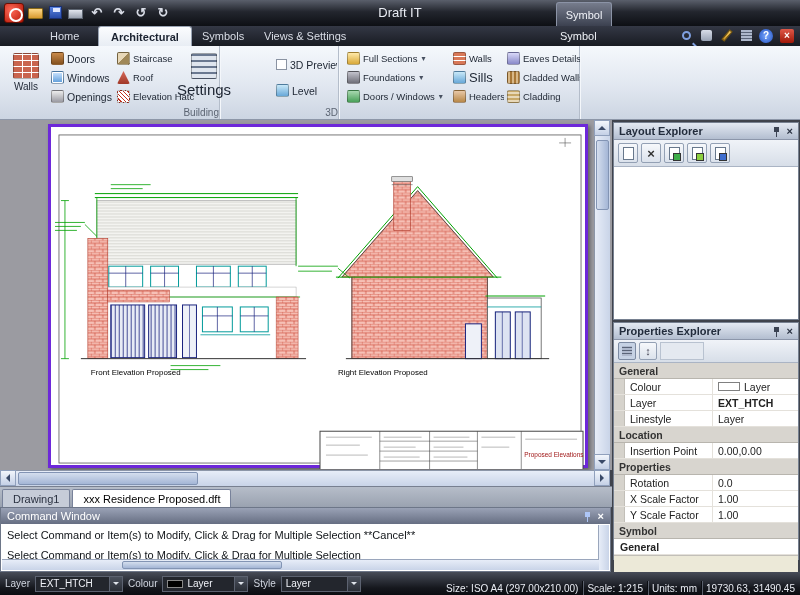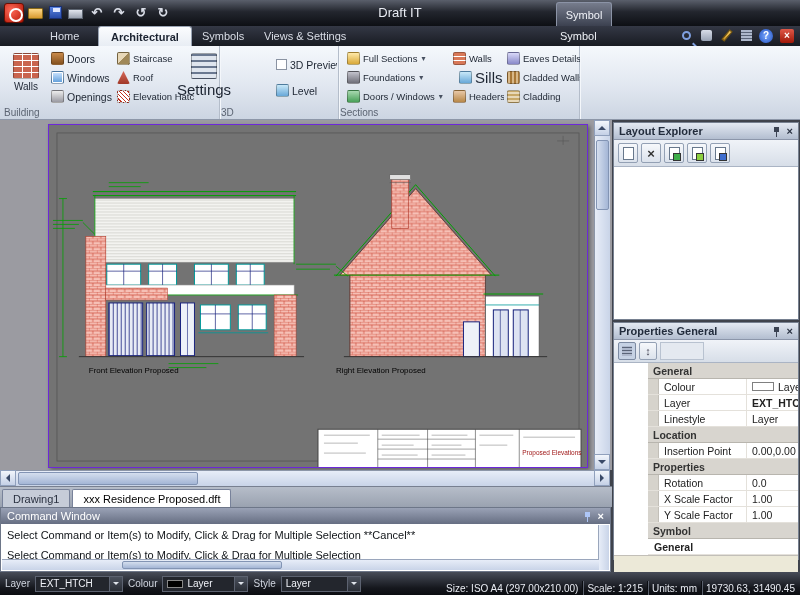--- a/index.html
+++ b/index.html
@@ -49,21 +49,21 @@
     repeating-linear-gradient(0deg,#aeb8cc,#aeb8cc 2px,#5a6478 2px,#5a6478 3px);}
   .ti-help { width:14px; height:14px; border-radius:50%; background:radial-gradient(#7aa8ff,#2050c0);
     color:#fff; font-size:10px; font-weight:bold; }
   .ti-close { width:14px; height:14px; background:linear-gradient(#e05848,#a01808); border-radius:2px;
     color:#fff; font-size:10px; font-weight:bold; }
 
   
   .ribbon { position:absolute; left:0; top:46px; width:800px; height:74px;
     background:linear-gradient(#f5f8fc,#e1e7f0 55%,#ccd5e2); border-bottom:1px solid #8d97a8; }
   .rgroup { position:absolute; top:0; height:73px; border-right:1px solid #b4bdca; box-shadow:1px 0 0 #f4f7fb; }
-  .glabel { position:absolute; bottom:1px; left:0; right:0; text-align:left; font-size:10px; color:#5b download6472; color:#5b6472; }
+  .glabel { position:absolute; bottom:1px; left:0; right:0; text-align:right; font-size:10px; color:#5b download6472; color:#5b6472; }
   .rbig { position:absolute; display:flex; flex-direction:column; align-items:center; justify-content:flex-start;
     gap:2px; padding-top:4px; font-size:10px; color:#1d2532; height:56px; border:1px solid transparent; border-radius:2px; }
   .rbtn { position:absolute; display:flex; align-items:center; gap:3px; height:17px; padding:0 3px;
     font-size:10.5px; color:#1d2532; white-space:nowrap; overflow:hidden; border-radius:2px; }
   .caret { font-size:8px; color:#47506070; color:#475060; margin-left:1px; }
   .ric { width:13px; height:13px; flex:none; border:1px solid rgba(0,0,0,.28); border-radius:2px; }
   .ric-big { width:26px; height:26px; border:1px solid rgba(0,0,0,.3); border-radius:2px; }
   .ic-wallsbig { background:
     repeating-linear-gradient(0deg, transparent, transparent 5px, #fff 5px, #fff 6px),
     repeating-linear-gradient(90deg, transparent, transparent 8px, #fff 8px, #fff 9px), #c9654f; }
@@ -81,22 +81,22 @@
   .ic-wallsml { background:repeating-linear-gradient(0deg,#d87858,#d87858 3px,#fff 3px,#fff 4px); }
   .ic-sills { background:linear-gradient(#c8e8f8,#68a8d8); }
   .ic-headers { background:linear-gradient(#e8c8a8,#b88848); }
   .ic-eaves { background:linear-gradient(#d8d8f8,#8888c8); }
   .ic-cladded { background:repeating-linear-gradient(90deg,#d8b888,#d8b888 2px,#a87838 2px,#a87838 4px); }
   .ic-cladding { background:repeating-linear-gradient(0deg,#e8d8b8,#e8d8b8 2px,#c8a868 2px,#c8a868 4px); }
   .cb { width:11px; height:11px; flex:none; background:#fff; border:1px solid #8a93a2; }
 
   
   .canvas { position:absolute; left:0; top:120px; width:612px; height:350px; background:#9b9ba1; overflow:hidden; }
-  .page { position:absolute; left:48px; top:4px; width:540px; height:344px; background:#737373;
-    border:1px solid #6d28d9; box-shadow:2px 2px 4px rgba(0,0,0,.4); }
+  .page { position:absolute; left:48px; top:4px; width:540px; height:344px; background:#ffffff;
+    border:3px solid #6d28d9; box-shadow:2px 2px 4px rgba(0,0,0,.4); }
 
   
   .vsb { position:absolute; left:594px; top:120px; width:16px; height:350px;
     background:linear-gradient(90deg,#e7edf8,#c9d4e8); border-left:1px solid #8c96a8; }
   .hsb { position:absolute; left:0; top:470px; width:610px; height:16px;
     background:linear-gradient(#e7edf8,#c9d4e8); border-top:1px solid #8c96a8; }
   .sbtn { position:absolute; width:16px; height:16px; background:linear-gradient(#f2f6fc,#c4d0e6);
     border:1px solid #90a0bc; display:flex; align-items:center; justify-content:center; }
   .tri { width:0; height:0; border:4px solid transparent; }
   .tri-up { border-bottom-color:#3a4a68; margin-top:-4px; }
@@ -164,21 +164,21 @@
   .pgic.blue::after { background:#3f6ecf; }
   .xdel { font-size:13px; font-weight:bold; color:#333; line-height:1; }
 
   .lx-body { background:#fff; height:146px; padding:5px 6px; font-size:11px; color:#101418; }
   .lx-item { display:flex; align-items:center; gap:5px; }
   .lx-ic { width:12px; height:12px; background:linear-gradient(#e05a48,#a01808); border:1px solid #6d0e02; position:relative; }
   .lx-ic::after { content:""; position:absolute; left:2px; top:2px; width:6px; height:6px; border:1px solid #fff; }
 
   
   .pg { font-size:10.5px; color:#222; background:#fff; }
-  .pg-row { display:flex; height:16px; align-items:center; border-bottom:1px solid #e4e1db;margin-left:34px; }
+  .pg-row { display:flex; height:16px; align-items:center; border-bottom:1px solid #e4e1db; }
   .pg-gutter { width:11px; align-self:stretch; background:#d6d3cc; border-right:1px solid #c2bfb8; flex:none; }
   .pg-name { width:88px; padding-left:5px; flex:none; overflow:hidden; white-space:nowrap; border-right:1px solid #e4e1db; align-self:stretch; display:flex; align-items:center; }
   .pg-val { padding-left:5px; display:flex; align-items:center; gap:4px; overflow:hidden; white-space:nowrap; }
   .pg-row.cat { background:#d8d5cf; font-weight:bold; color:#333; border-bottom:1px solid #b8b5ae; }
   .pg-row.cat span { padding-left:5px; }
   .pg-row.hdr2 { font-weight:bold; }
   .pg-bold { font-weight:bold; }
   .wswatch { width:22px; height:9px; background:#fff; border:1px solid #808080; flex:none; }
   .pg-rest { background:#ece9d8; height:62px; border-top:1px solid #c2bfb8; }
 
@@ -287,41 +287,40 @@
       </div>
       <div class="rbtn" style="left:4px; top:42px; width:104px; font-size:9.5px">
         <span class="ric ic-dw"></span>
         <span>Doors / Windows</span>
           <span class="caret">▾</span>
       </div>
       <div class="rbtn" style="left:110px; top:4px; width:54px; font-size:9.5px">
         <span class="ric ic-wallsml"></span>
         <span>Walls</span>
       </div>
-      <div class="rbtn" style="left:116px; top:23px; width:54px; font-size:15px">
+      <div class="rbtn" style="left:110px; top:23px; width:54px; font-size:13px">
         <span class="ric ic-sills"></span>
         <span>Sills</span>
       </div>
       <div class="rbtn" style="left:110px; top:42px; width:54px; font-size:9.5px">
         <span class="ric ic-headers"></span>
         <span>Headers</span>
       </div>
       <div class="rbtn" style="left:164px; top:4px; width:76px; font-size:9.5px">
         <span class="ric ic-eaves"></span>
         <span>Eaves Details</span>
       </div>
       <div class="rbtn" style="left:164px; top:23px; width:76px; font-size:9.5px">
         <span class="ric ic-cladded"></span>
         <span>Cladded Walls</span>
       </div>
       <div class="rbtn" style="left:164px; top:42px; width:76px; font-size:9.5px">
         <span class="ric ic-cladding"></span>
         <span>Cladding</span>
       </div>
-      <div class="glabel">Sections</div>
     </div>
   </div>
 
   <div class="canvas">
     <div class="page">
       <svg width="538" height="342" viewBox="0 0 540 344" preserveAspectRatio="none">
         <defs>
           <pattern id="brick" width="8" height="6" patternUnits="userSpaceOnUse">
             <rect width="8" height="6" fill="#f6c0b6"></rect>
             <path d="M0 0 H8 M0 3 H8" stroke="#cc4433" stroke-width="0.7"></path>
@@ -482,21 +481,21 @@
           <span class="pgic green2"></span>
         </span>
       <span class="tbtn">
           <span class="pgic blue"></span>
         </span>
     </div>
   </div>
 
   <div class="panel" style="top:322px; height:238px">
     <div class="phdr">
-      <span>Properties General</span>
+      <span>Properties Explorer</span>
       <span class="hdr-icons">
         <span class="pin"></span>
         <span class="xchar">×</span>
       </span>
     </div>
     <div class="ptoolbar" style="padding:2px 4px">
       <span class="tbtn pressed" style="width:18px;height:18px">
           <span class="ti-grid" style="width:10px;height:10px"></span>
         </span>
       <span class="tbtn" style="width:18px;height:18px">

